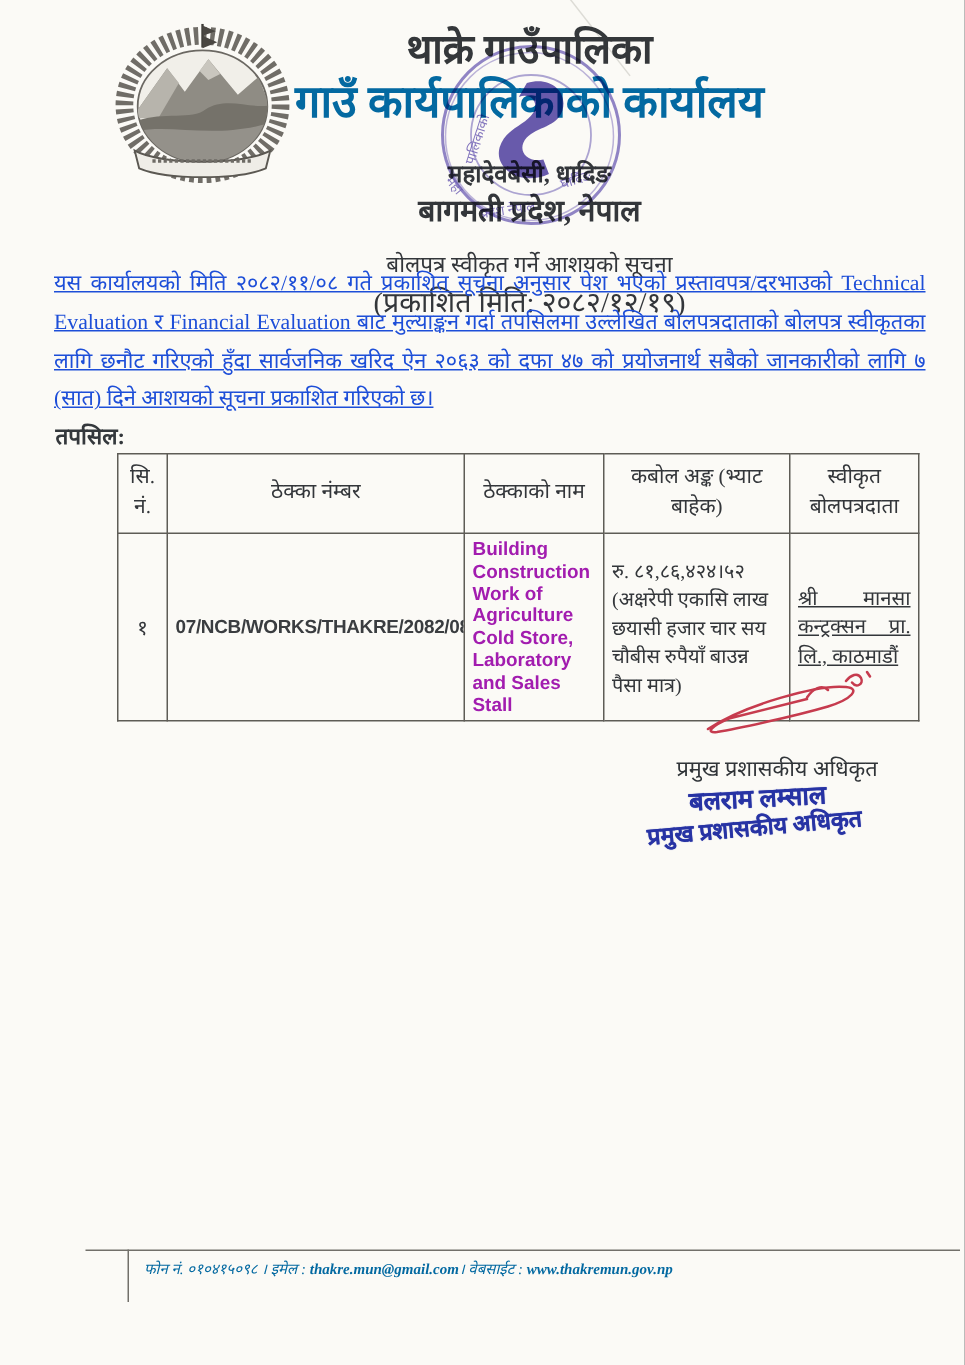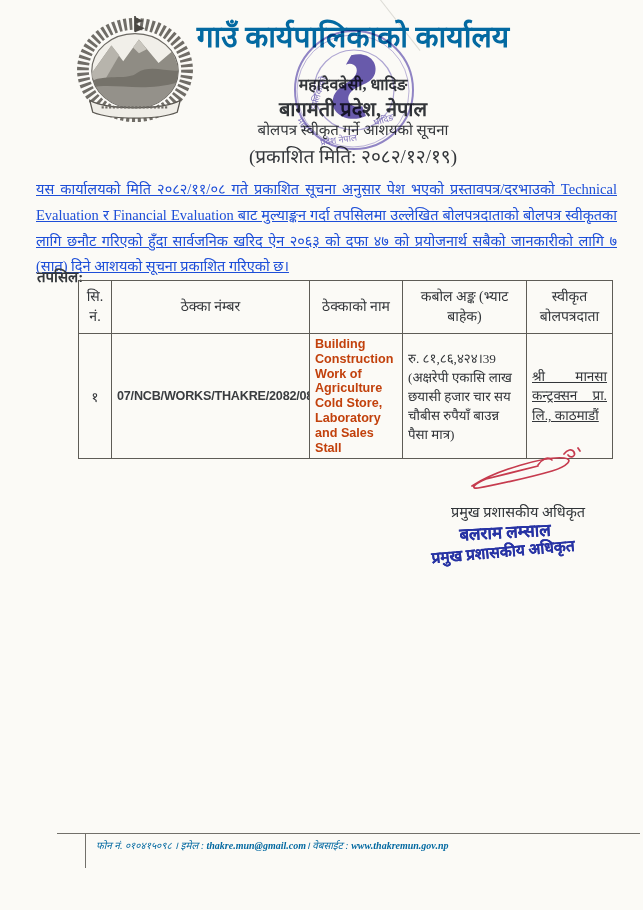--- a/index.html
+++ b/index.html
@@ -19,58 +19,58 @@
   
   .logo{position:absolute;left:76px;top:14px;width:118px;height:110px;}
   .header-text{
     position:absolute;left:128px;top:18px;width:450px;
     text-align:center;line-height:1.18;
   }
   .org-name{font-size:27px;font-weight:bold;color:#34373a;margin:0;}
   .office-name{font-size:30px;font-weight:bold;color:#0369a1;margin:1px 0 0 0;}
   .addr{font-size:16px;font-weight:bold;margin-top:22px;}
   .prov{font-size:20px;font-weight:bold;margin-top:3px;}
-  .notice-title{font-size:15px;margin-top:0;}
+  .notice-title{font-size:15px;margin-top:15px;}
   .pub-date{font-size:19px;margin-top:6px;}
   .stamp{
     position:absolute;left:290px;top:26px;width:128px;height:128px;
     opacity:.88;mix-blend-mode:multiply;
   }
   
   .para{
     position:absolute;left:36px;top:177px;width:581px;
     font-size:14.5px;line-height:25.8px;
     text-align:justify;color:#1d4ed8;text-decoration:underline;
   }
   .tapsil{
-    position:absolute;left:37px;top:266px;
+    position:absolute;left:37px;top:280px;
     font-size:15px;font-weight:bold;color:#34383c;
   }
   
   table.tender{
-    position:absolute;left:78px;top:280px;width:534px;
+    position:absolute;left:78px;top:302px;width:534px;
     border-collapse:collapse;table-layout:fixed;
     font-size:13.5px;color:#33363a;
   }
   table.tender th,table.tender td{
     border:1.3px solid #5e5c56;vertical-align:middle;
     padding:3px 5px;overflow:hidden;
   }
   table.tender th{font-weight:normal;font-size:14px;line-height:20px;text-align:center;height:46px;}
   .col-sn{width:33px;} .col-num{width:198px;} .col-name{width:93px;}
   .col-amt{width:124px;} .col-bidder{width:86px;}
   td.sn{text-align:center;font-size:14px;}
   td.cnum{
     text-align:center;
     font-family:"Liberation Sans","DejaVu Sans",sans-serif;
     font-size:12.6px;letter-spacing:-0.2px;font-weight:600;color:#3a3d40;
   }
   td.cname{
     font-family:"Liberation Sans","DejaVu Sans",sans-serif;
-    font-size:12.6px;line-height:14.8px;font-weight:600;color:#c2410c;
+    font-size:12.6px;line-height:14.8px;font-weight:600;color:#a21caf;
     vertical-align:middle;
   }
   td.camt{font-size:13.3px;line-height:19px;vertical-align:middle;}
   td.cbidder{font-size:13.5px;line-height:19.5px;text-align:justify;vertical-align:middle;text-decoration:underline;}
   .row-h{height:102px;}
   
   .signature{position:absolute;left:468px;top:444px;width:118px;height:52px;}
   .desig-printed{
     position:absolute;left:428px;top:501px;width:180px;
     text-align:center;font-size:14.5px;color:#303438;
@@ -118,20 +118,21 @@
         <path d="M58,34 L64,26 L72,36 L64,40 Z" fill="#c9c6be"></path>
         <path d="M10,70 C30,60 52,68 62,60 C78,50 96,62 110,56 L110,78 L10,78 Z" fill="#75726a"></path>
         <path d="M10,76 C38,68 66,82 110,68 L110,96 L10,96 Z" fill="#94918a"></path>
       </g>
       <path d="M14,88 C32,98 88,98 106,88 L103,100 C84,108 36,108 17,100 Z" fill="#efede7" stroke="#5b5852" stroke-width="1.3"></path>
       <line x1="26" y1="95" x2="94" y2="95" stroke="#6e6b65" stroke-width="2.4" stroke-dasharray="2.2 1.6"></line>
     </svg>
   </div>
 
   <div class="header-text">
+    <div class="org-name">थाक्रे गाउँपालिका</div>
     <div class="office-name">गाउँ कार्यपालिकाको कार्यालय</div>
     <div class="addr">महादेवबेसी, धादिङ</div>
     <div class="prov">बागमती प्रदेश, नेपाल</div>
     <div class="notice-title">बोलपत्र स्वीकृत गर्ने आशयको सूचना</div>
     <div class="pub-date">(प्रकाशित मिति: २०८२/१२/१९)</div>
   </div>
 
   <div class="stamp">
     <svg width="128" height="128" viewBox="0 0 128 128">
       <circle cx="64" cy="64" r="59" fill="none" stroke="#5a48b0" stroke-width="2" opacity="0.75"></circle>
@@ -164,21 +165,21 @@
         <th>कबोल अङ्क (भ्याट बाहेक)</th>
         <th>स्वीकृत बोलपत्रदाता</th>
       </tr>
     </thead>
     <tbody>
       <tr class="row-h">
         <td class="sn">१</td>
         <td class="cnum">07/NCB/WORKS/THAKRE/2082/083</td>
         <td class="cname">Building Construction Work of Agriculture Cold Store, Laboratory and Sales Stall</td>
         <td class="camt">
-          <div>रु. ८१,८६,४२४।39</div>
+          <div>रु. ८१,८६,४२४।५२</div>
           <div>(अक्षरेपी एकासि लाख छयासी हजार चार सय चौबीस रुपैयाँ बाउन्न पैसा मात्र)</div>
         </td>
         <td class="cbidder">श्री मानसा कन्ट्रक्सन प्रा. लि., काठमाडौं</td>
       </tr>
     </tbody>
   </table>
 
   <div class="signature">
     <svg width="118" height="52" viewBox="0 0 118 52">
       <g fill="none" stroke="#c63b4e" stroke-width="1.7" stroke-linecap="round">

